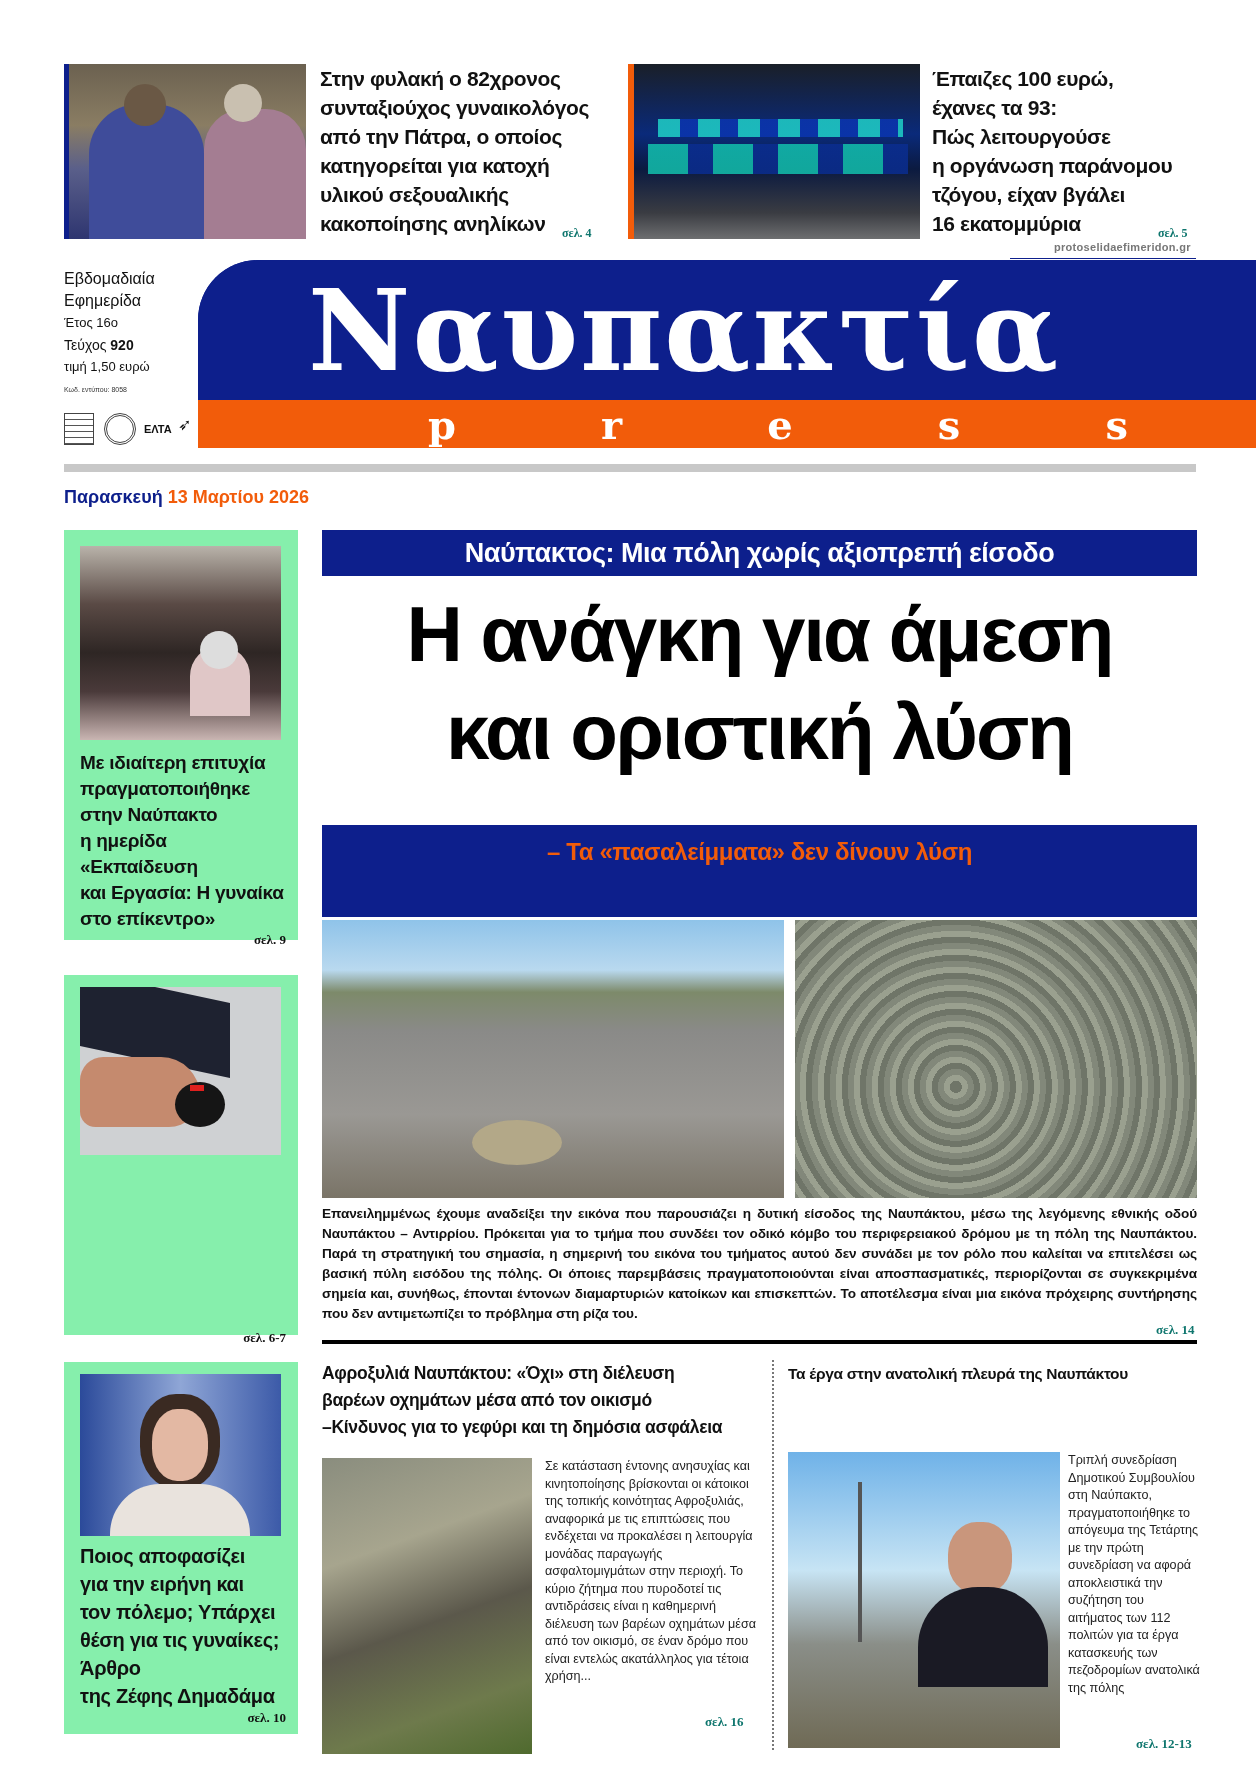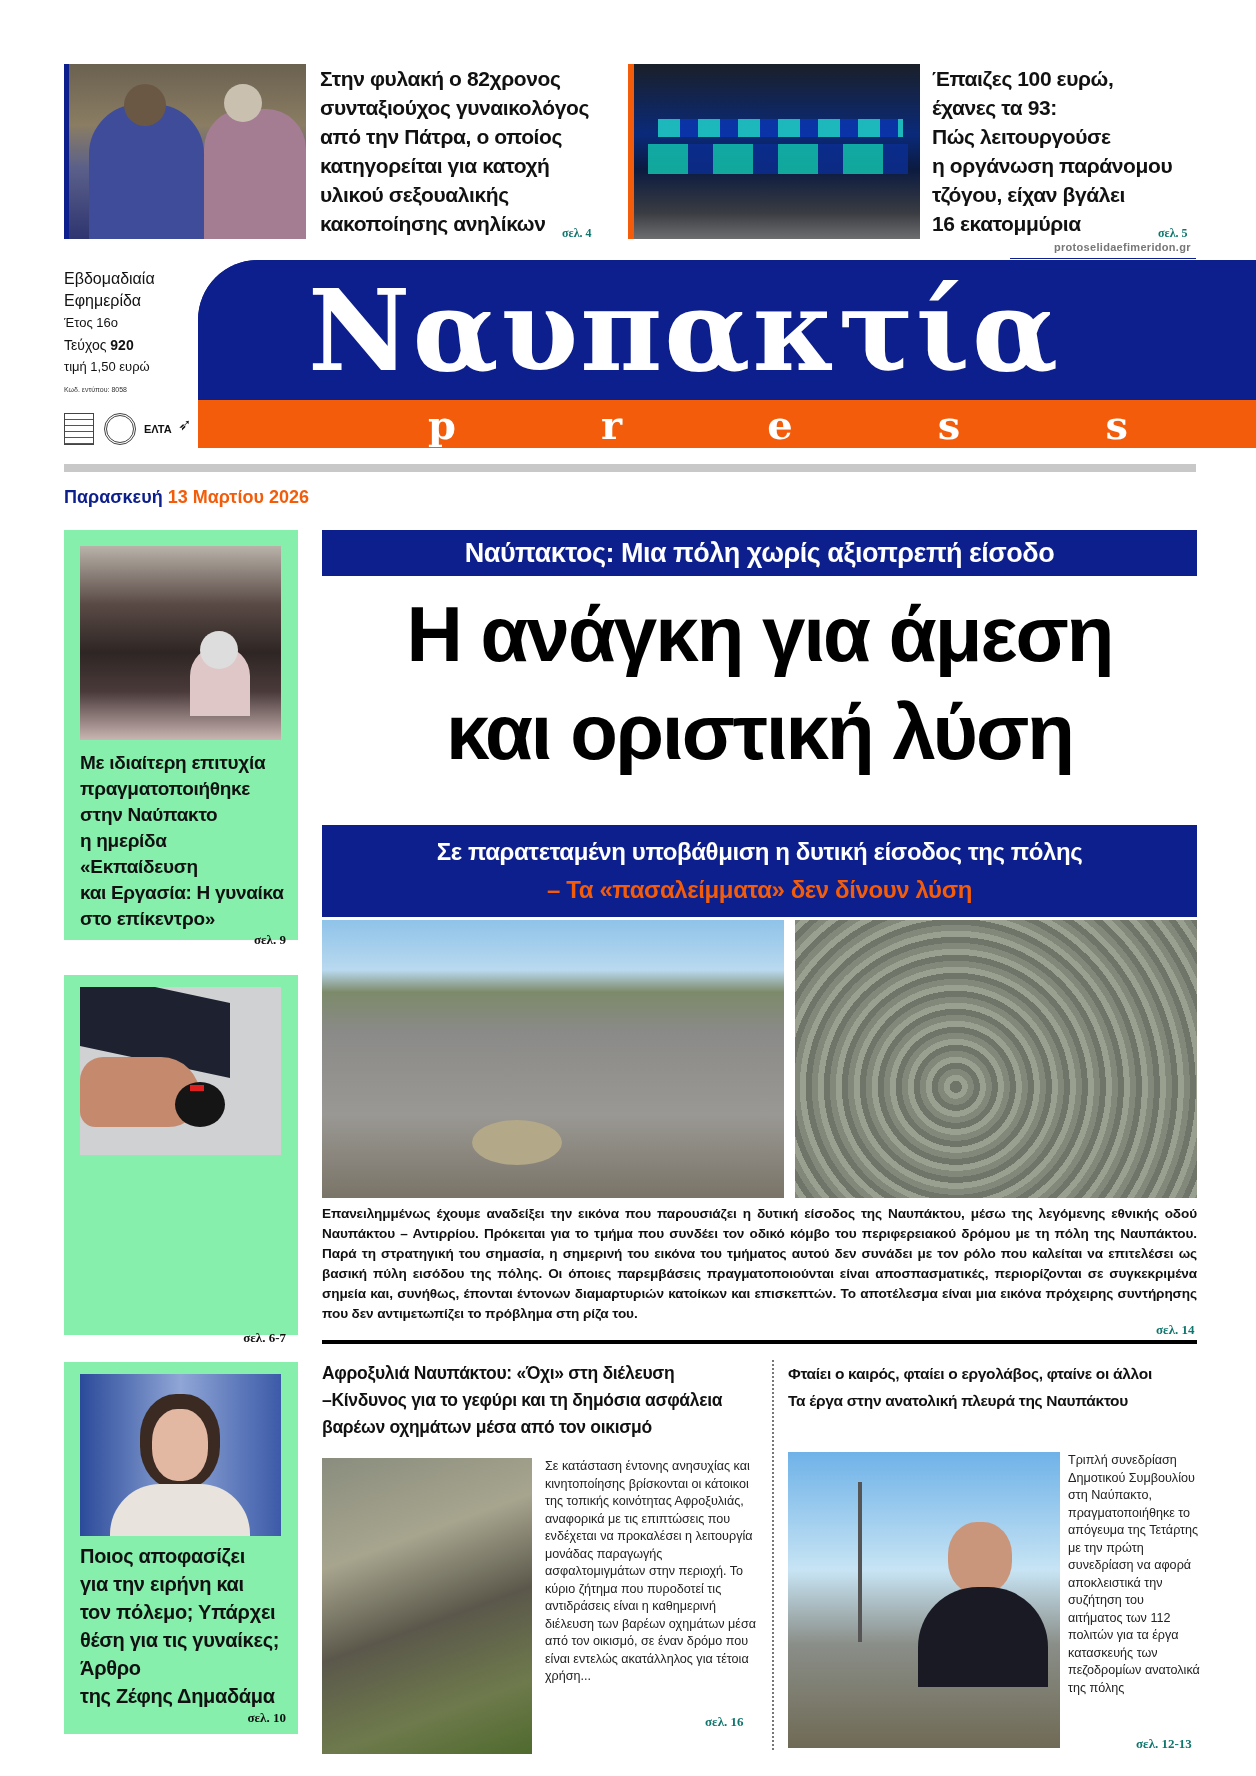--- a/index.html
+++ b/index.html
@@ -171,47 +171,45 @@
     <div class="side-ref" style="top:348px;">σελ. 10</div>
   </div>
 </div>
 
 <div class="kicker">Ναύπακτος: Μια πόλη χωρίς αξιοπρεπή είσοδο</div>
 <div class="headline">
   <div>Η ανάγκη για άμεση</div>
   <div>και οριστική λύση</div>
 </div>
 <div class="subhead">
-  <span class="l1">Σε παρατεταμένη υποβάθμιση η δυτική είσοδος της πόλης</span>
   <span class="l2">– Τα «πασαλείμματα» δεν δίνουν λύση</span>
 </div>
 
 <div class="photo" style="left:322px;top:920px;width:462px;height:278px;background:linear-gradient(180deg,#8fc3e9 0%,#b9d9ef 18%,#7d8a6a 26%,#8a8a88 40%,#9a9894 70%,#7a7467 100%);">
   <div style="position:absolute;left:230px;top:55px;width:10px;height:10px;border-top:140px solid transparent;"></div>
   <div style="position:absolute;left:150px;top:200px;width:90px;height:45px;border-radius:50%;background:#b3a888;"></div>
 </div>
 <div class="photo" style="left:795px;top:920px;width:402px;height:278px;background:repeating-radial-gradient(circle at 40% 60%,#6f7568 0 6px,#9aa08f 6px 12px,#82887a 12px 18px);"></div>
 
 <div class="lead-text">Επανειλημμένως έχουμε αναδείξει την εικόνα που παρουσιάζει η δυτική είσοδος της Ναυπάκτου, μέσω της λεγόμενης εθνικής οδού Ναυπάκτου – Αντιρρίου. Πρόκειται για το τμήμα που συνδέει  τον οδικό κόμβο  του περιφερειακού  δρόμου με τη πόλη της Ναυπάκτου.  Παρά τη στρατηγική του σημασία, η σημερινή του εικόνα του τμήματος αυτού δεν συνάδει με τον ρόλο που καλείται να επιτελέσει ως βασική πύλη εισόδου της πόλης. Οι όποιες παρεμβάσεις πραγματοποιούνται είναι αποσπασματικές, περιορίζονται σε συγκεκριμένα σημεία και, συνήθως, έπονται έντονων διαμαρτυριών κατοίκων και επισκεπτών. Το αποτέλεσμα είναι μια εικόνα πρόχειρης συντήρησης που δεν αντιμετωπίζει το πρόβλημα στη ρίζα του.</div>
 <div class="page-ref" style="left:1156px;top:1322px;font-size:13px;">σελ. 14</div>
 <div class="rule-black"></div>
 
 <div class="art-title" style="left:322px;top:1360px;width:450px;">
   <div>Αφροξυλιά Ναυπάκτου: «Όχι» στη διέλευση</div>
+  <div>βαρέων οχημάτων μέσα από τον οικισμό</div>
   <div>–Κίνδυνος για το γεφύρι και τη δημόσια ασφάλεια</div>
-  <div>βαρέων οχημάτων μέσα από τον οικισμό</div>
 </div>
 <div class="photo" style="left:322px;top:1458px;width:210px;height:296px;background:linear-gradient(160deg,#8a8d7e 0%,#a7a58e 30%,#5b584b 55%,#6e7a4c 80%,#4f6a2e 100%);"></div>
 <div class="art-body" style="left:545px;top:1458px;width:216px;">Σε κατάσταση έντονης ανησυχίας και κινητοποίησης βρίσκονται οι κάτοικοι της τοπικής κοινότητας Αφροξυλιάς, αναφορικά με τις επιπτώσεις που ενδέχεται να προκαλέσει η λειτουργία μονάδας παραγωγής ασφαλτομιγμάτων στην περιοχή. Το κύριο ζήτημα που πυροδοτεί τις αντιδράσεις είναι η καθημερινή διέλευση των βαρέων οχημάτων μέσα από τον οικισμό, σε έναν δρόμο που είναι εντελώς ακατάλληλος για τέτοια χρήση...</div>
 <div class="page-ref" style="left:705px;top:1714px;font-size:13px;">σελ. 16</div>
 
 <div class="dotted-sep"></div>
 
 <div class="art-title" style="left:788px;top:1360px;width:410px;font-size:15.5px;">
-  <div>Φταίει ο καιρός, φταίει ο εργολάβος, φταίνε οι άλλοι</div>
   <div>Τα έργα στην ανατολική πλευρά της Ναυπάκτου</div>
 </div>
 <div class="photo" style="left:788px;top:1452px;width:272px;height:296px;background:linear-gradient(180deg,#6fb2e8 0%,#c7e4f4 40%,#8a8e88 65%,#6f6a55 100%);">
   <div style="position:absolute;left:160px;top:70px;width:64px;height:72px;border-radius:45%;background:#c9967c;"></div>
   <div style="position:absolute;left:130px;top:135px;width:130px;height:100px;border-radius:60px 60px 0 0;background:#1a1a24;"></div>
   <div style="position:absolute;left:70px;top:30px;width:4px;height:160px;background:#555;"></div>
 </div>
 <div class="art-body" style="left:1068px;top:1452px;width:132px;">Τριπλή συνεδρίαση Δημοτικού Συμβουλίου στη Ναύπακτο, πραγματοποιήθηκε το απόγευμα της Τετάρτης με την πρώτη συνεδρίαση να αφορά αποκλειστικά την συζήτηση του αιτήματος των 112 πολιτών για τα έργα κατασκευής των πεζοδρομίων ανατολικά της πόλης</div>
 <div class="page-ref" style="left:1136px;top:1736px;font-size:13px;">σελ. 12-13</div>
 

